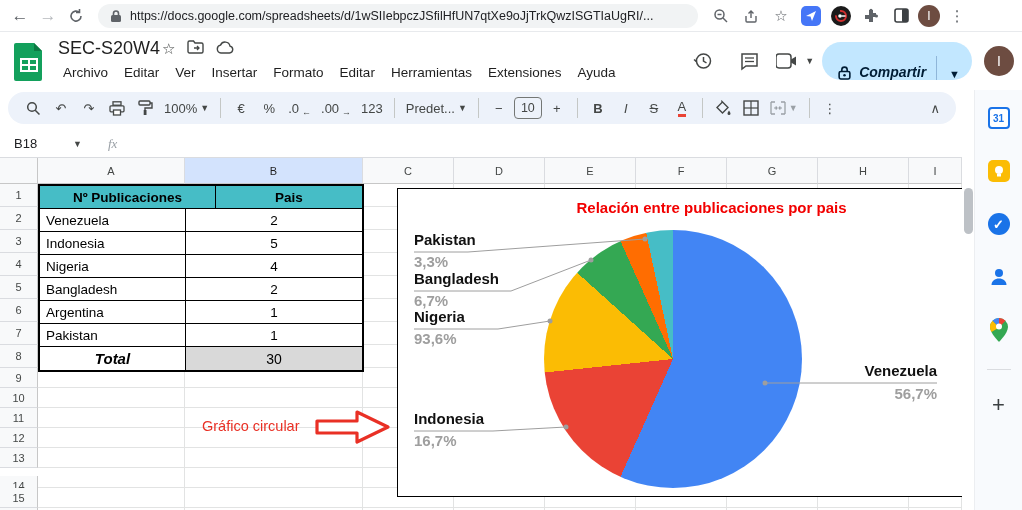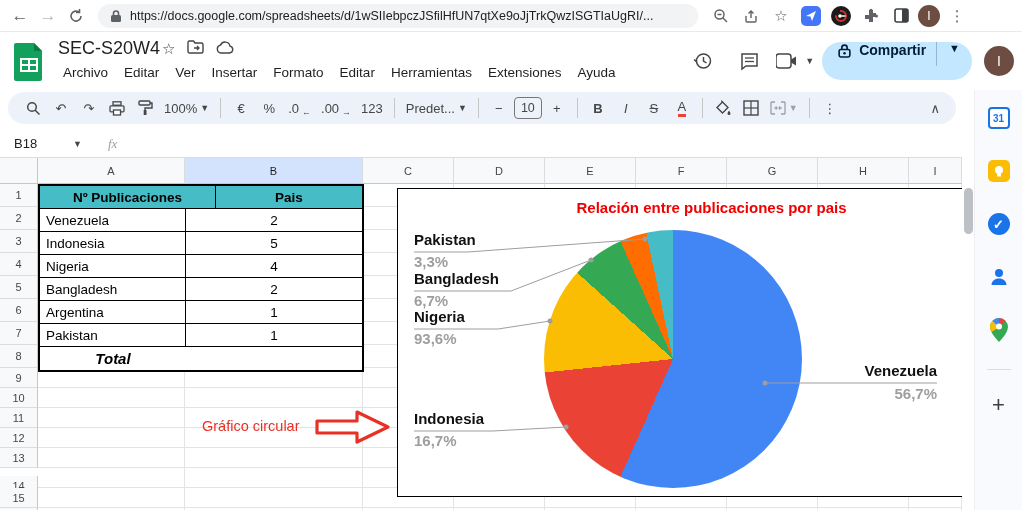--- a/index.html
+++ b/index.html
@@ -27,21 +27,21 @@
 
   
   .sheets-header { position:relative; height:58px; background:#fff; }
   .logo { position:absolute; left:14px; top:11px; width:30px; height:38px; }
   .doc-title { position:absolute; left:58px; top:6px; font-size:18px; color:#1f1f1f; }
   .title-icons { position:absolute; left:162px; top:8px; display:flex; gap:12px; color:#444746; font-size:15px; }
   .menu-row { position:absolute; left:56px; top:30px; display:flex; gap:2px; }
   .menu-item { font-size:13.5px; color:#1f1f1f; padding:3px 7px; border-radius:4px; }
   .header-right { position:absolute; right:8px; top:10px; display:flex; align-items:center; gap:8px; }
   .hdr-icon { width:38px; height:38px; display:flex; align-items:center; justify-content:center; color:#444746; }
-  .share-btn { height:38px; background:#c2e7ff; border-radius:19px; display:flex; align-items:flex-start; }
+  .share-btn { height:38px; background:#c2e7ff; border-radius:19px; display:flex; align-items:flex-end;font-style:italic; }
   .share-main { display:flex; align-items:center; gap:8px; padding:0 10px 0 16px; }
   .share-label { font-size:14px; font-weight:bold; color:#001d35; }
   .share-sep { width:1px; height:24px; background:#8fb6d9; }
   .share-caret { padding:0 12px; font-size:11px; color:#001d35; }
   .avatar-lg { width:30px; height:30px; border-radius:50%; background:#6d4c41; color:#fff;
     font-size:14px; display:flex; align-items:center; justify-content:center; margin-left:4px; }
 
   
   .toolbar { position:absolute; left:8px; top:92px; width:948px; height:32px; background:#edf2fa;
     border-radius:16px; display:flex; align-items:center; padding:0 12px; gap:2px; color:#444746; }
@@ -435,20 +435,21 @@
       <div class="t-row ">
         <div class="t-cell c0 ">Argentina</div>
         <div class="t-cell c1 ">1</div>
       </div>
       <div class="t-row ">
         <div class="t-cell c0 ">Pakistan</div>
         <div class="t-cell c1 ">1</div>
       </div>
       <div class="t-row ">
         <div class="t-cell c0 total-label">Total</div>
+        <div class="t-cell c1 total-value">30</div>
       </div>
     </div>
 
   <div class="annot-text">Gráfico circular</div>
   <svg class="annot-arrow" width="78" height="38" viewBox="0 0 78 38">
     <path d="M3 13h40V4l31 15-31 15v-9H3z" fill="#fff" stroke="#e93025" stroke-width="3.2" stroke-linejoin="round"></path>
   </svg>
 
   <div class="chart-box">
     <div class="chart-title">Relación entre publicaciones por pais</div>

